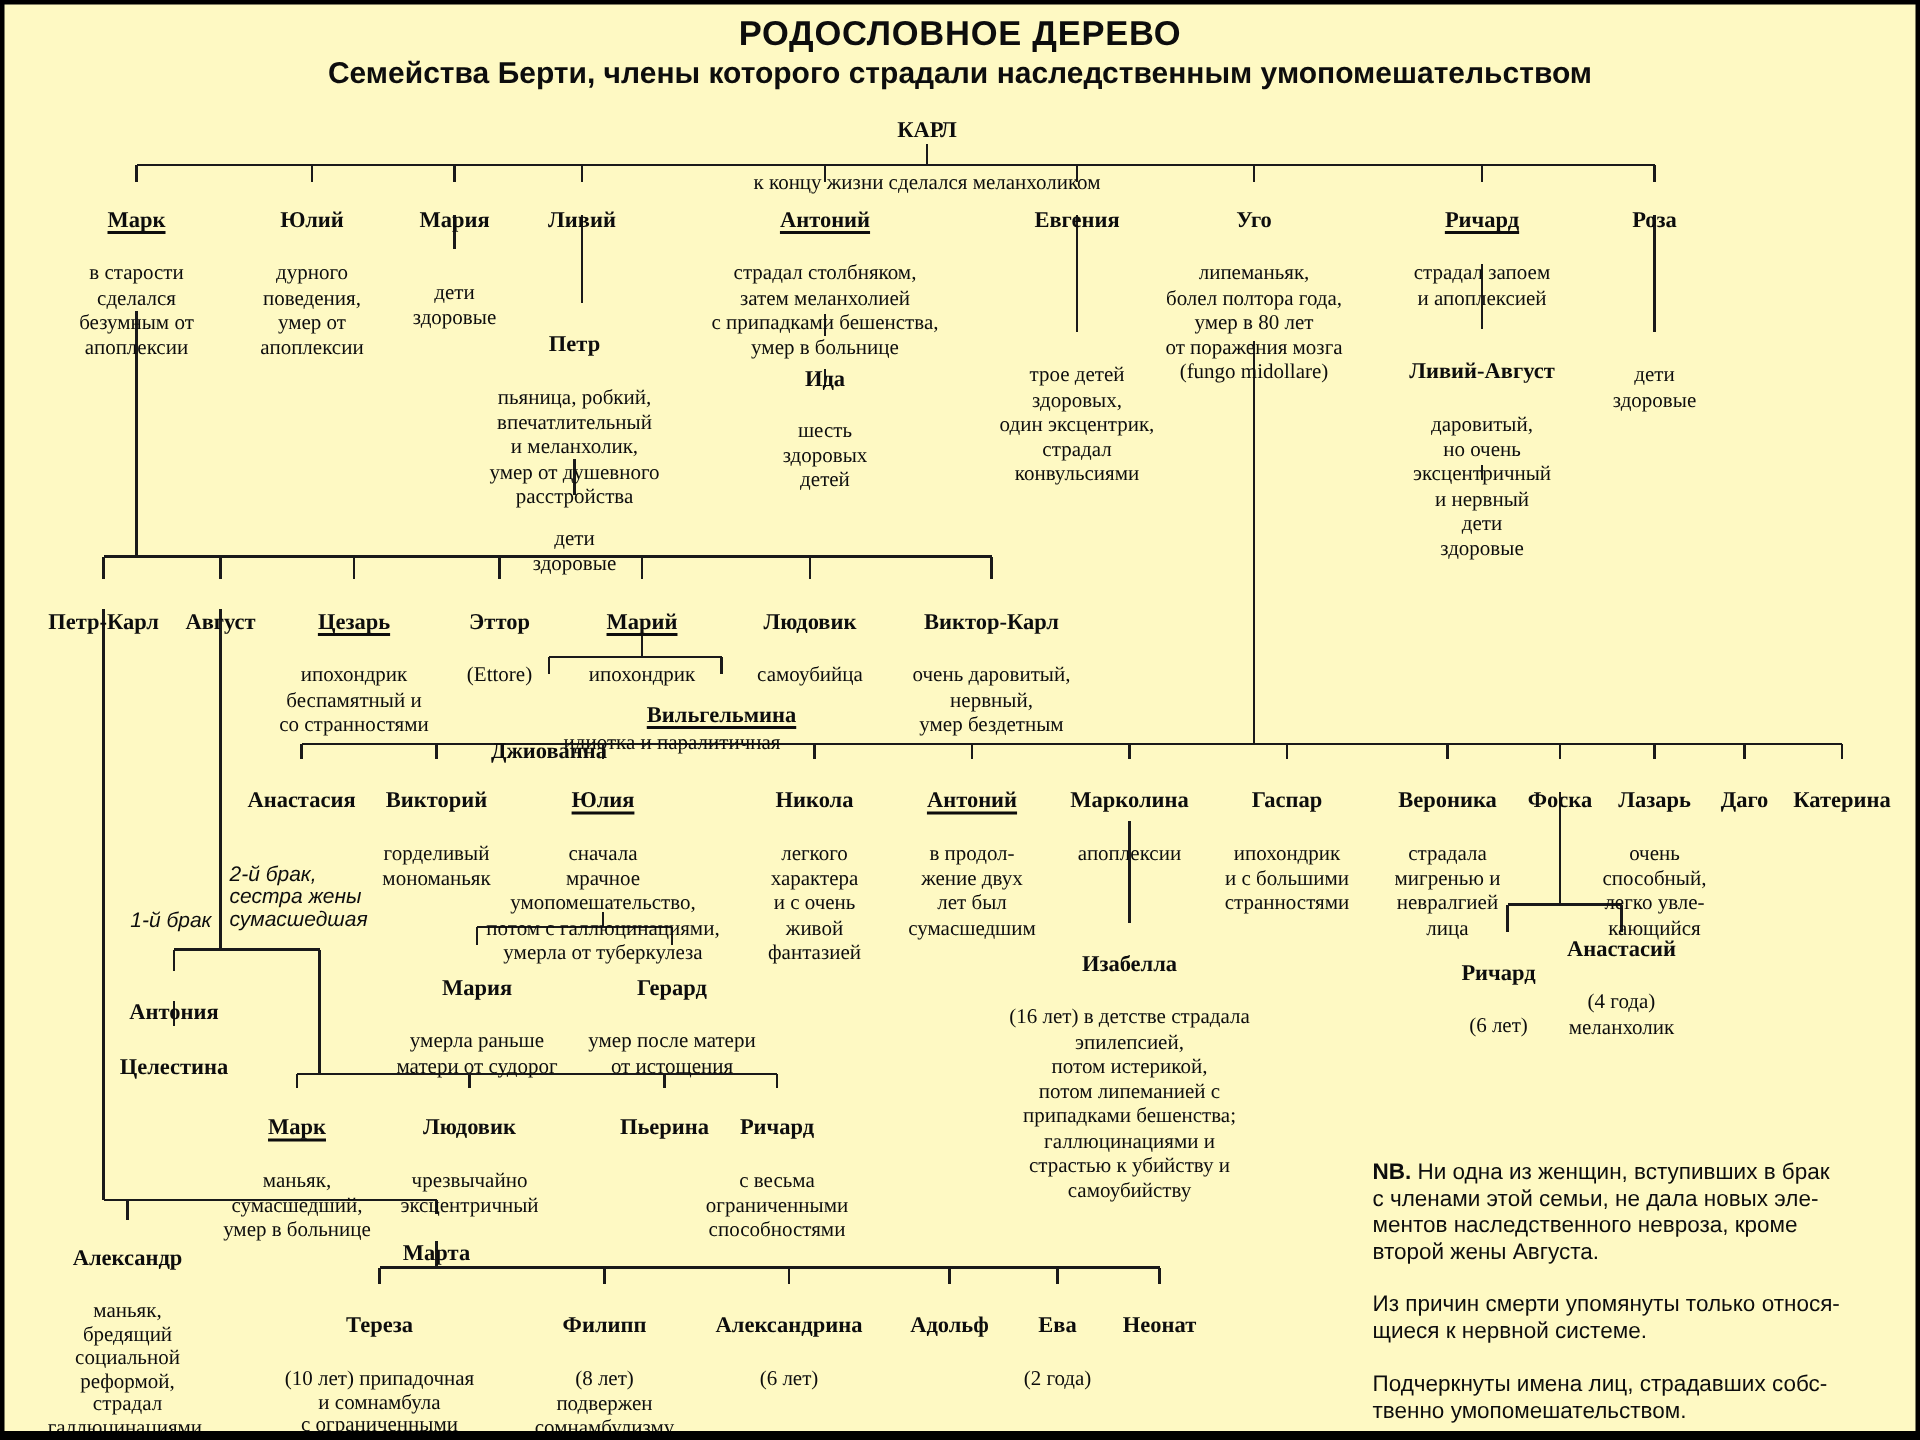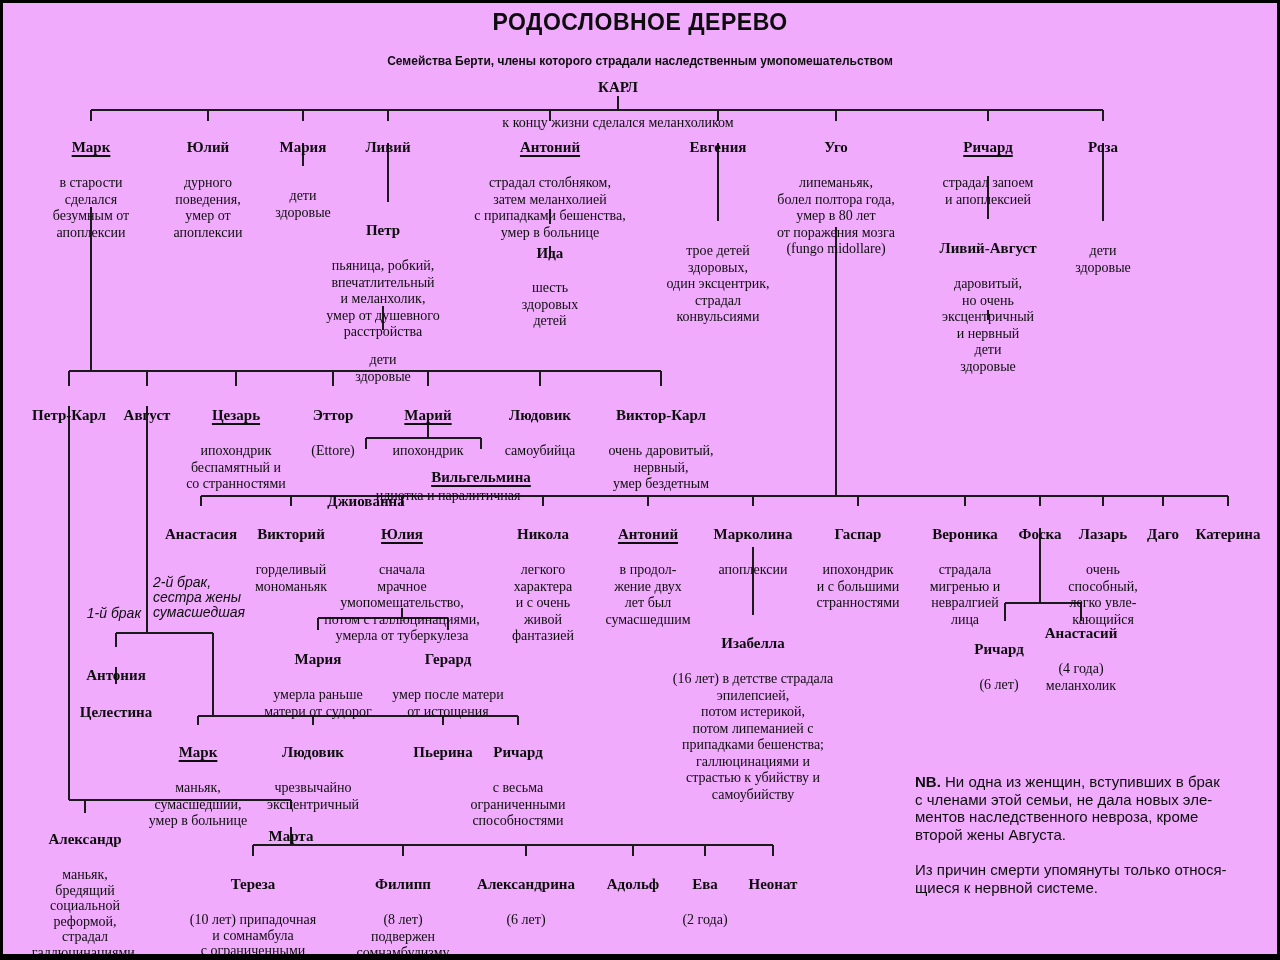--- a/index.html
+++ b/index.html
@@ -1,23 +1,23 @@
 <!DOCTYPE html>
 <html><head>
 <meta charset="utf-8">
 <style>
   html,body{margin:0;padding:0;background:#e8e8e8;}
   .page{
-    position:relative; width:1280px; height:960px; background:#f0abfc;
+    position:relative; width:1280px; height:960px; background:#fef9c3;
     box-sizing:border-box; border:3px solid #000; border-bottom:6px solid #000;
     font-family:"Liberation Sans", sans-serif; color:#0d0d0d; overflow:hidden;
   }
   .hdr{position:absolute; left:0; top:6px; width:100%; text-align:center;}
   .title{font-size:23px; font-weight:bold; letter-spacing:.5px;}
-  .subtitle{font-size:12px; font-weight:bold; margin-top:18px;}
+  .subtitle{font-size:20px; font-weight:bold; margin-top:2px;}
   svg.wires{position:absolute; left:0; top:0; width:1280px; height:960px;}
   .node{position:absolute; transform:translateX(-50%); text-align:center; white-space:pre-line;font-family:Liberation Serif, serif;}
   .nm{font-size:15px; font-weight:bold; line-height:17px;}
   .nm.u{text-decoration:underline; text-underline-offset:3px; text-decoration-thickness:1.5px;}
   .ds{font-size:14px; line-height:16.5px; margin-top:1px;}
   .ds.tight{line-height:15.5px;}
   .marr{position:absolute; font-size:14px; font-style:italic; line-height:15px; white-space:pre-line;}
   .marr.r{text-align:right;}
   .nb{position:absolute; left:912px; top:770px; width:350px; font-size:15px; line-height:17.5px; text-align:left;}
   .nb p{margin:0 0 18px 0; white-space:pre-line;}
@@ -374,15 +374,17 @@
     <div class="nm">Неонат</div>
   </div>
 
   <div class="nb">
     <p><span class="nbb">NB.</span><span> Ни одна из женщин, вступивших в брак
 с членами этой семьи, не дала новых эле-
 ментов наследственного невроза, кроме
 второй жены Августа.</span></p>
     <p>Из причин смерти упомянуты только относя-
 щиеся к нервной системе.</p>
+    <p>Подчеркнуты имена лиц, страдавших собс-
+твенно умопомешательством.</p>
   </div>
 
 </div>
 
 </body></html>

